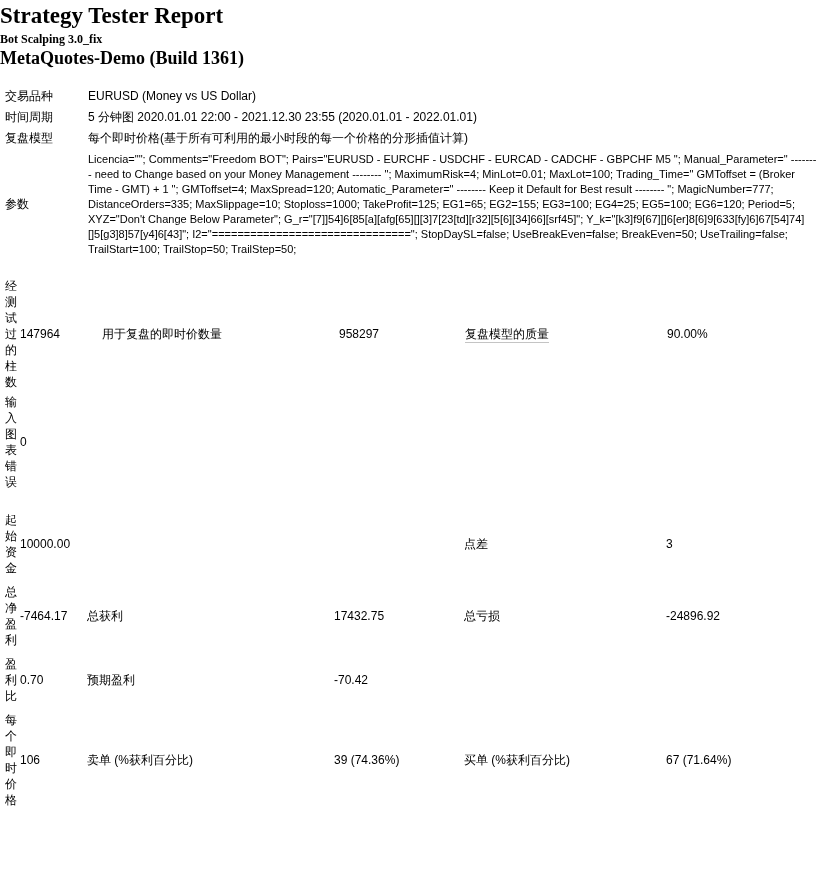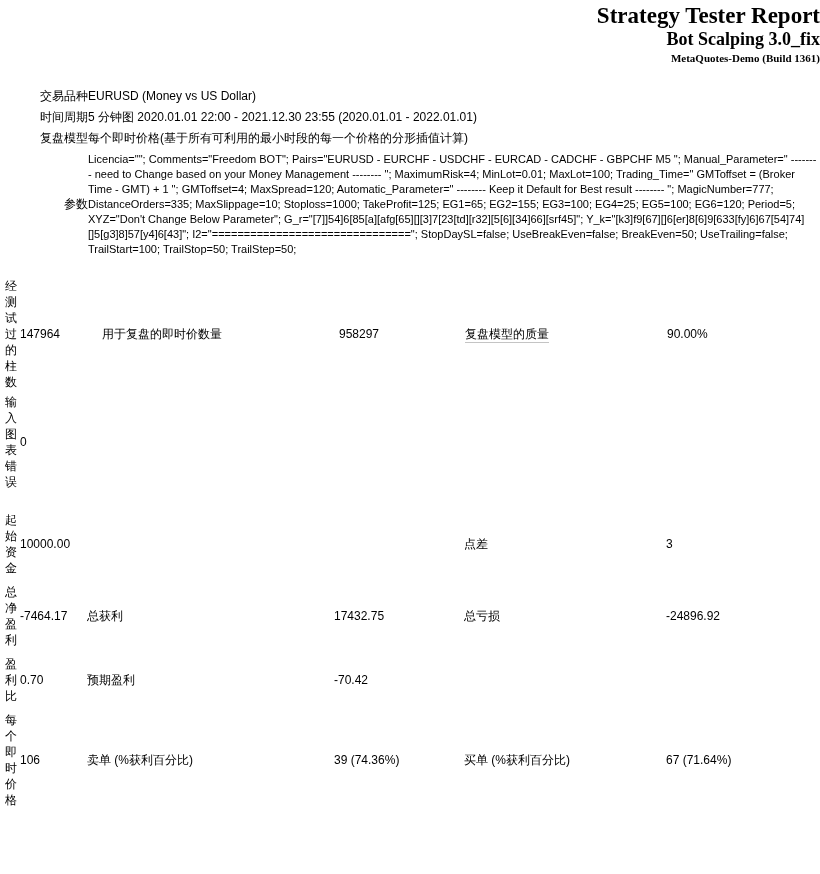--- a/index.html
+++ b/index.html
@@ -3,34 +3,34 @@
 <meta charset="utf-8">
 <style>
   html, body { margin:0; padding:0; }
   body {
     width:820px; height:874px; overflow:hidden;
     background:#ffffff; color:#000000;
     font-family:"Liberation Sans","DejaVu Sans",sans-serif;
     font-size:12px;
   }
   .report-header {
-    text-align:right; padding-top:2px;
+    text-align:left; padding-top:2px;
     font-family:"Liberation Serif","DejaVu Serif",serif;
   }
   .title-main  { font-size:23px; font-weight:bold; line-height:27px; }
-  .title-sub   { font-size:18px; font-weight:bold; line-height:21px; }
-  .title-build { font-size:11px; font-weight:bold; line-height:16px; }
+  .title-sub   { font-size:12px; font-weight:bold; line-height:21px; }
+  .title-build { font-size:18px; font-weight:bold; line-height:16px; }
 
   table { border-collapse:collapse; table-layout:fixed; width:820px; }
   td { vertical-align:middle; overflow:hidden; }
 
   
   .info-table { margin-top:20px; }
   .info-table td { padding:3px 0; line-height:15px; }
-  .info-table td.ilabel { padding-left:5px;text-align:right; }
+  .info-table td.ilabel { padding-left:5px; }
   .params-text {
     font-size:11px; line-height:14px;
     overflow-wrap:break-word; word-wrap:break-word;
   }
 
   
   .stats { }
   .stats td.c1 {
     padding-left:5px; line-height:16px;
     word-break:break-all;

